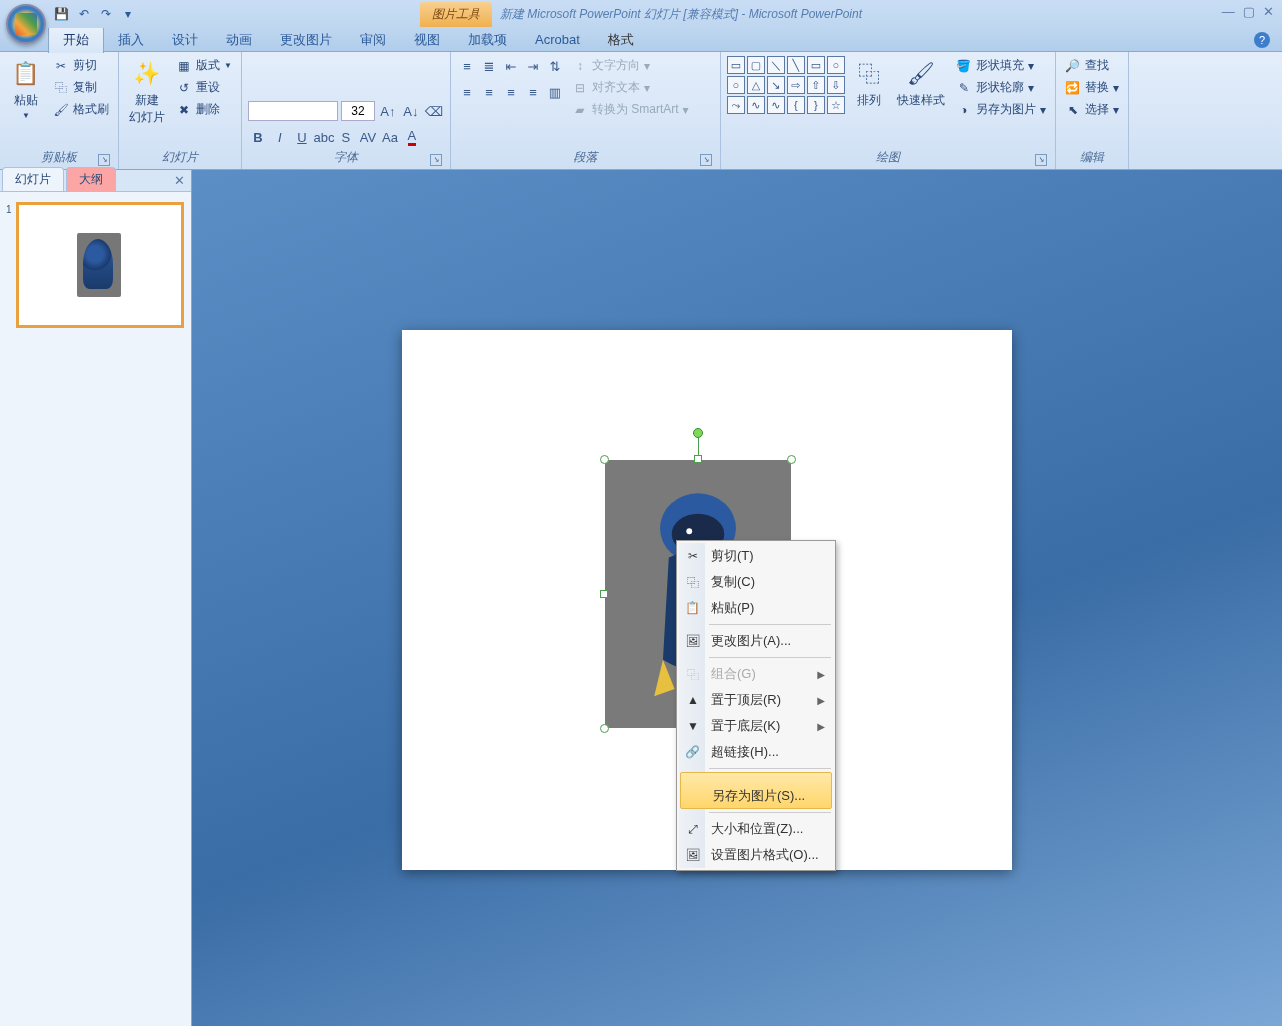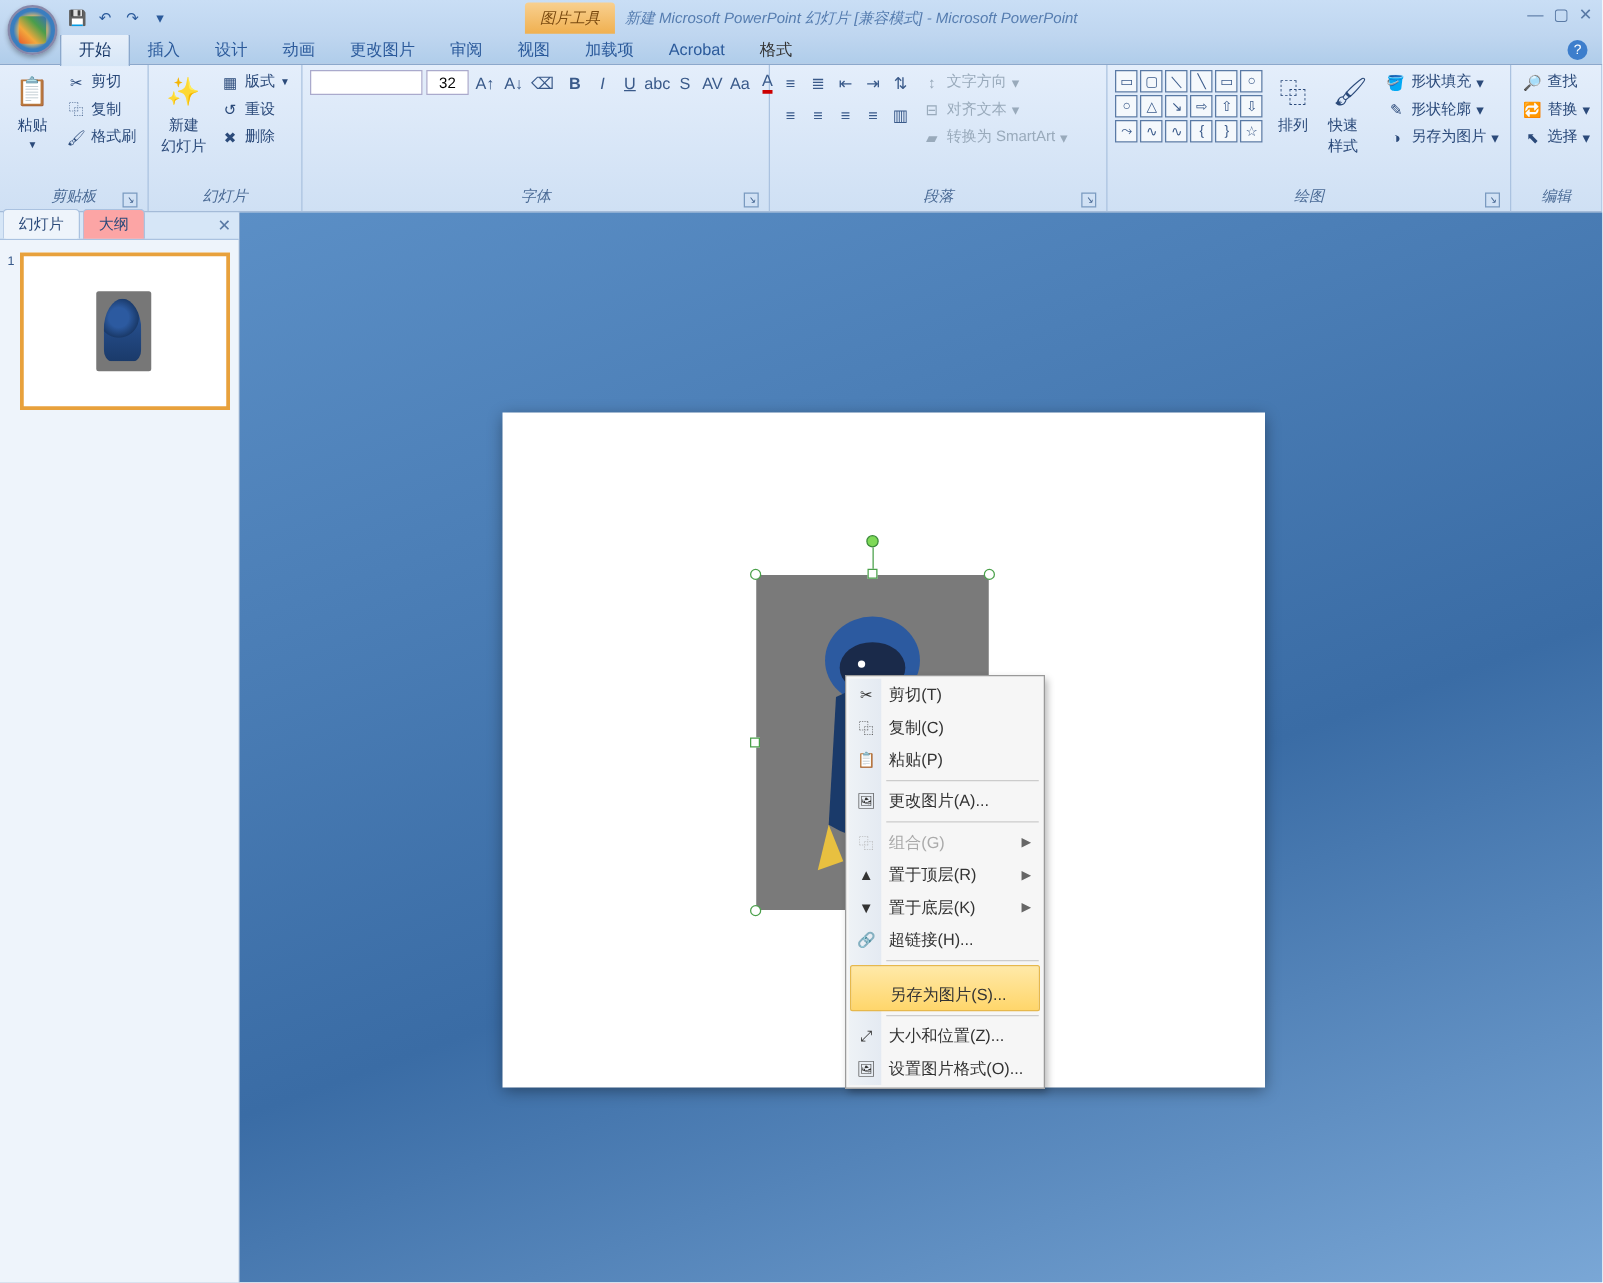--- a/index.html
+++ b/index.html
@@ -161,21 +161,21 @@
         <div class="sbtn">
             <span class="si">✖</span>
             <span>删除</span>
           </div>
       </div>
     </div>
     <div class="group-label"><span>幻灯片</span></div>
   </div>
 
   <div class="group" style="min-width:200px;">
-    <div class="group-body" style="flex-direction:row;gap:6px;">
+    <div class="group-body" style="flex-direction:column;gap:6px;justify-content:flex-end;">
       <div style="display:flex;gap:3px;">
         <input type="text" style="width: 90px; height: 20px;" disabled="">
         <input type="text" style="width: 34px; height: 20px; text-align: center;" value="32">
         <span class="fmt-btn disabled">A↑</span>
         <span class="fmt-btn disabled">A↓</span>
         <span class="fmt-btn disabled">⌫</span>
       </div>
       <div style="display:flex;gap:2px;">
         <span class="fmt-btn disabled">
             <b>B</b>

